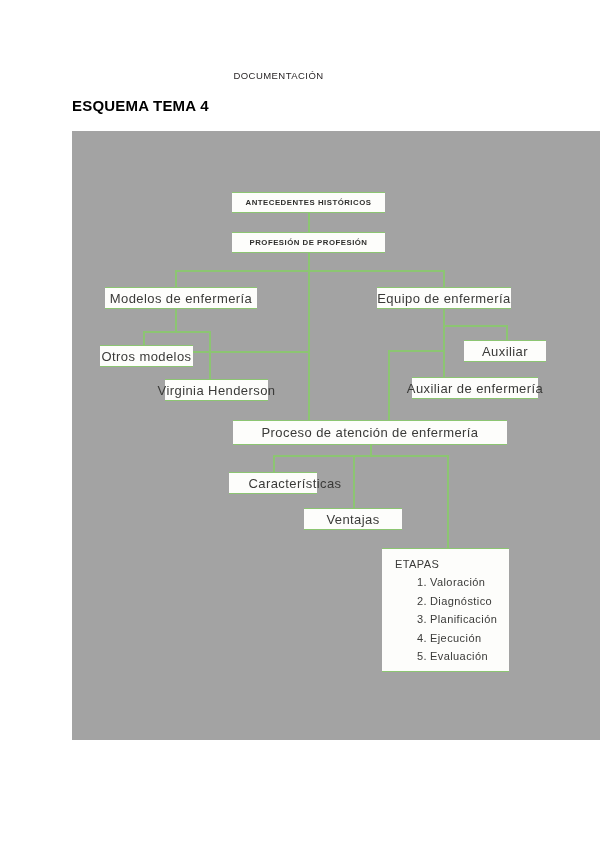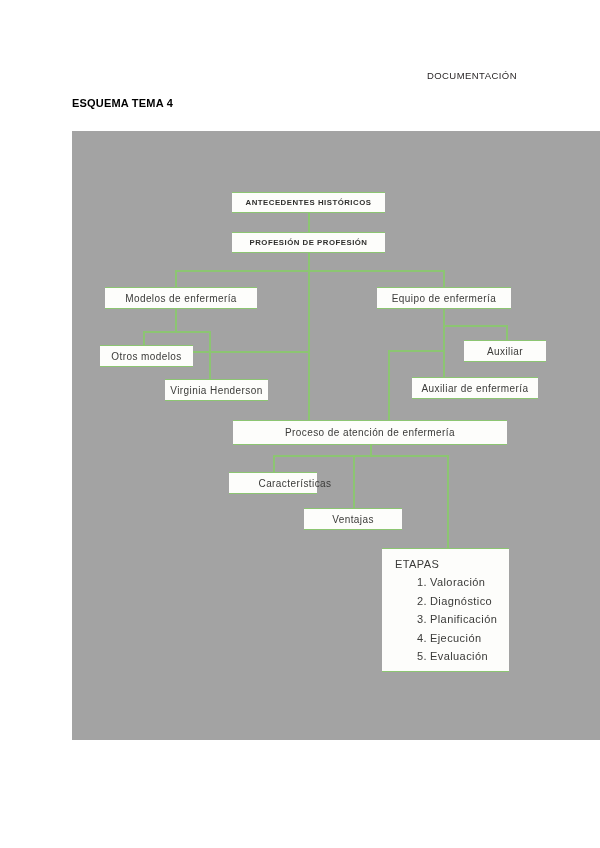--- a/index.html
+++ b/index.html
@@ -15,30 +15,31 @@
     color: #231f20;
     overflow: hidden;
   }
 
   
   #doc-header {
     position: absolute;
     left: 0;
     top: 70px;
     width: 517px;
-    text-align: right;
+    text-align: center;
     font-size: 9.5px;
     letter-spacing: 0.45px;
     color: #231f20;
+    padding-left: 20px;
   }
   #page-title {
     position: absolute;
     left: 72px;
     top: 97px;
-    font-size: 11px;
+    font-size: 15px;
     font-weight: bold;
     letter-spacing: 0.2px;
     color: #000000;
   }
 
   
   #diagram-panel {
     position: absolute;
     left: 72px;
     top: 131px;
@@ -58,21 +59,21 @@
   
   .node {
     position: absolute;
     background: #fdfdfb;
     border-top: 1.7px solid #8cc572;
     border-bottom: 1.7px solid #8cc572;
     box-sizing: border-box;
     display: flex;
     align-items: center;
     justify-content: center;
-    font-size: 10px;
+    font-size: 13px;
     letter-spacing: 0.42px;
     color: #3a3a38;
     white-space: nowrap;
   }
   .node.caps {
     font-weight: bold;
     font-size: 7.8px;
     letter-spacing: 0.5px;
     color: #2f2f2d;
   }

